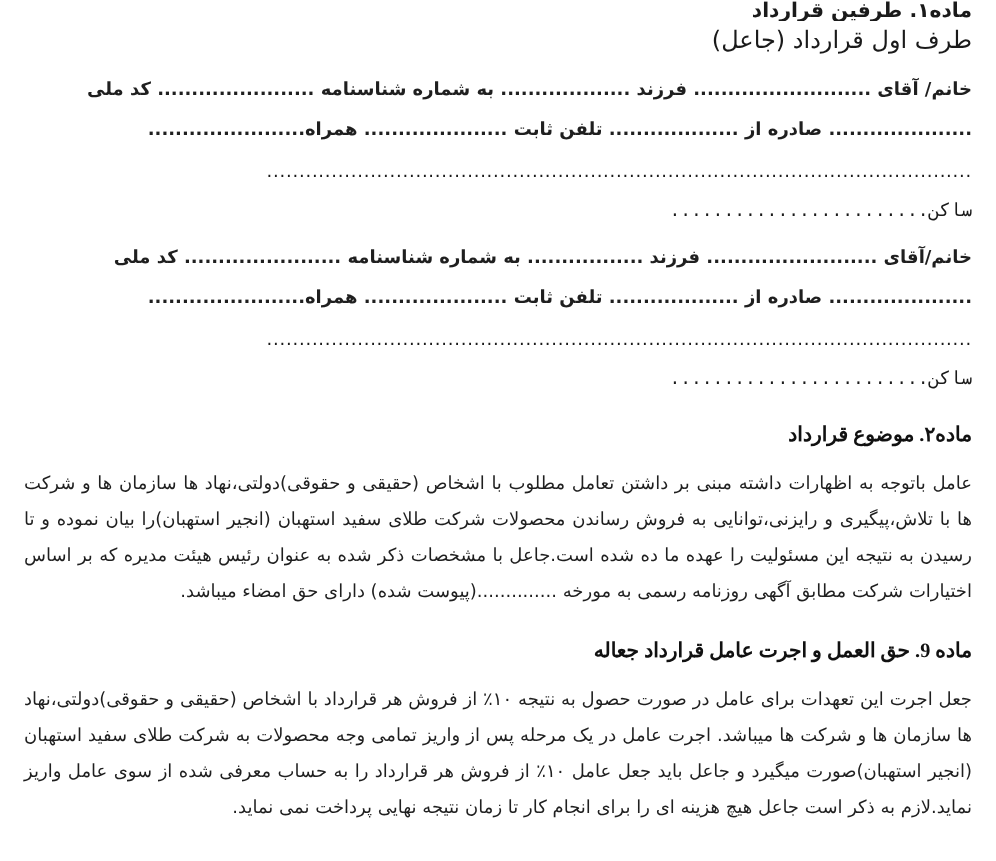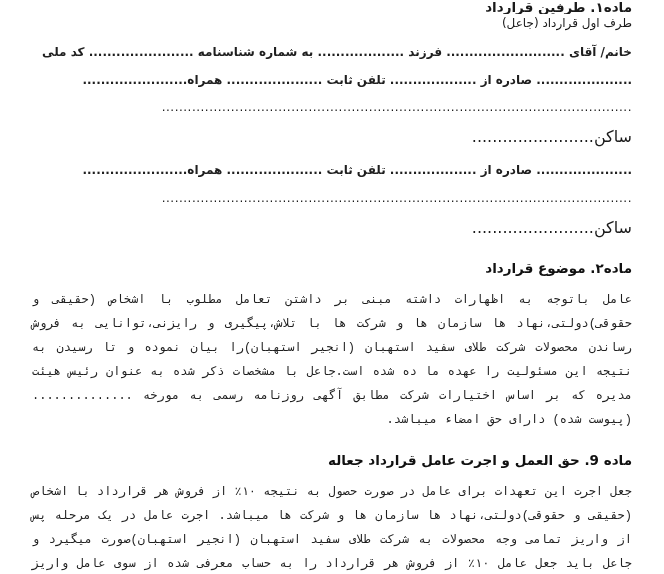--- a/index.html
+++ b/index.html
@@ -11,21 +11,21 @@
     font-family: "DejaVu Sans", sans-serif;
     color: #1a1a1a;
   }
   #page {
     position: relative;
     width: 664px;
     height: 574px;
     background: #ffffff;
     overflow: hidden;
     box-sizing: border-box;
-    padding: 0 32px;
+    padding: 0 16px;
   }
   .doc {
     direction: rtl;
     text-align: right;
   }
   
   .cut-heading {
     position: relative;
     height: 14px;
     overflow: hidden;
@@ -40,71 +40,73 @@
     color: #1a1a1a;
     white-space: nowrap;
     line-height: 14px;
   }
   h2.sec {
     font-size: 13.5px;
     font-weight: bold;
     margin: 18px 0 10px 0;
     line-height: 1.5;
     color: #111;
+    font-family: Liberation Serif, serif;
   }
   p.line {
     font-size: 12px;
     line-height: 1.55;
     margin: 0 0 9px 0;
     color: #1f1f1f;
     font-weight: bold;
   }
   p.para {
     font-size: 12px;
     line-height: 2.0;
     margin: 0 0 6px 0;
     text-align: justify;
     text-justify: inter-word;
     color: #1f1f1f;
-    font-family: Liberation Mono, monospace;
   }
   p.role {
-    font-size: 12px;
+    font-size: 16px;
     line-height: 1.6;
     margin: 0 0 10px 0;
   }
   p.dots-only {
     font-size: 12px;
     line-height: 1.5;
     margin: 0 0 9px 0;
     letter-spacing: 0.5px;
   }
   .sakin {
-    font-size: 16px;
+    font-size: 12px;
     line-height: 1.5;
     margin: 0 0 12px 0;
+    font-family: Liberation Mono, monospace;
   }
 </style>
 </head>
 <body>
 
 <div id="page" class="doc">
 
   <div class="cut-heading">
     <span>ماده۱. طرفین قرارداد</span>
   </div>
 
   <p class="role">طرف اول قرارداد (جاعل)</p>
 
   <p class="line">خانم/ آقای .......................... فرزند ................... به شماره شناسنامه ....................... کد ملی</p>
   <p class="line">..................... صادره از ................... تلفن ثابت ..................... همراه.......................</p>
   <p class="dots-only">.............................................................................................................</p>
   <p class="sakin">ساکن........................</p>
 
 
+  <p class="line">خانم/آقای ......................... فرزند ................. به شماره شناسنامه ....................... کد ملی</p>
   <p class="line">..................... صادره از ................... تلفن ثابت ..................... همراه.......................</p>
   <p class="dots-only">.............................................................................................................</p>
   <p class="sakin">ساکن........................</p>
 
   <h2 class="sec">ماده۲. موضوع قرارداد</h2>
   <p class="para">عامل باتوجه به اظهارات داشته مبنی بر داشتن تعامل مطلوب با اشخاص (حقیقی و حقوقی)دولتی،نهاد ها سازمان ها و شرکت ها با تلاش،پیگیری و رایزنی،توانایی به فروش رساندن محصولات شرکت طلای سفید استهبان (انجیر استهبان)را بیان نموده و تا رسیدن به نتیجه این مسئولیت را عهده ما ده شده است.جاعل با مشخصات ذکر شده به عنوان رئیس هیئت مدیره که بر اساس اختیارات شرکت مطابق آگهی روزنامه رسمی به مورخه ..............(پیوست شده) دارای حق امضاء میباشد.</p>
 
   <h2 class="sec">ماده 9. حق العمل و اجرت عامل قرارداد جعاله</h2>
   <p class="para">جعل اجرت این تعهدات برای عامل در صورت حصول به نتیجه ۱۰٪ از فروش هر قرارداد با اشخاص (حقیقی و حقوقی)دولتی،نهاد ها سازمان ها و شرکت ها میباشد. اجرت عامل در یک مرحله پس از واریز تمامی وجه محصولات به شرکت طلای سفید استهبان (انجیر استهبان)صورت میگیرد و جاعل باید جعل عامل ۱۰٪ از فروش هر قرارداد را به حساب معرفی شده از سوی عامل واریز نماید.لازم به ذکر است جاعل هیچ هزینه ای را برای انجام کار تا زمان نتیجه نهایی پرداخت نمی نماید.</p>
 

